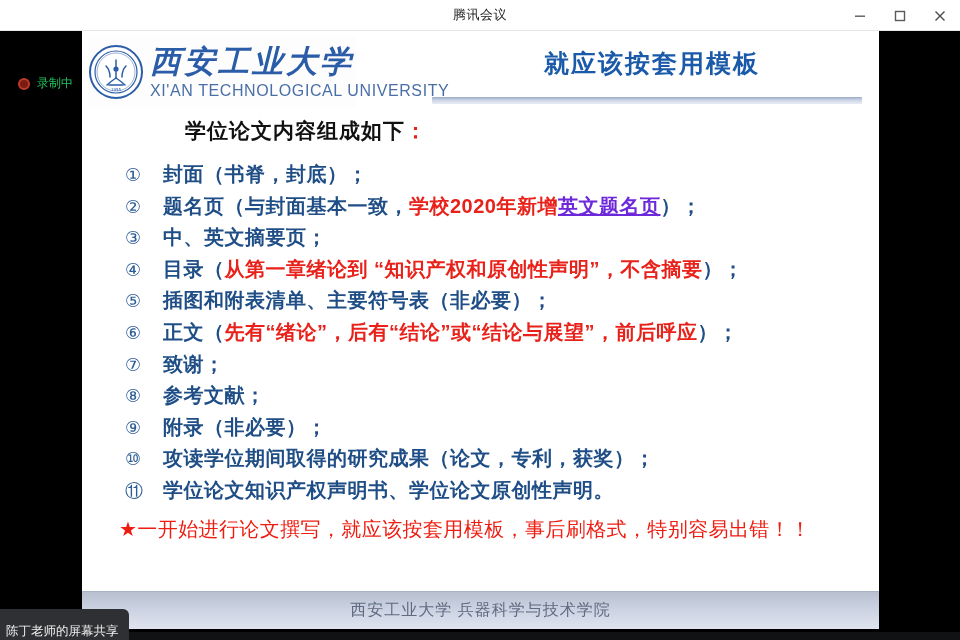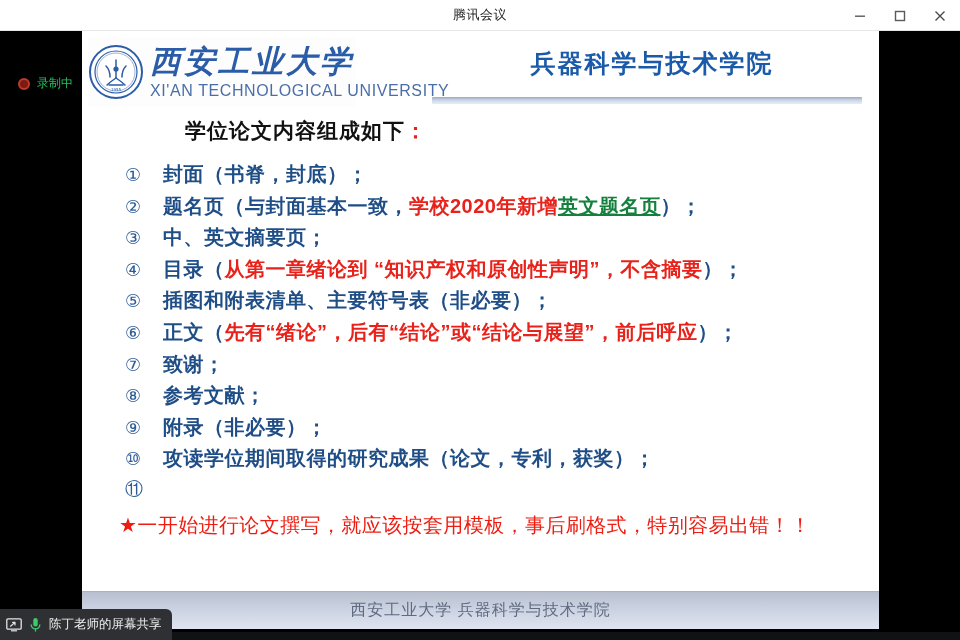--- a/index.html
+++ b/index.html
@@ -184,21 +184,21 @@
   .marker {
     flex: 0 0 44px;
     font-size: 18px;
     font-weight: normal;
     color: #2c5c96;
     text-align: left;
     padding-left: 6px;
   }
   .item-text { color: #1f4e86; }
   .item-text .red { color: #e8221a; }
-  .item-text .red-u { color: #15803d; text-decoration: underline; }
+  .item-text .red-u { color: #6d28d9; text-decoration: underline; }
 
   .warn {
     margin: 9px 0 0 6px;
     font-size: 20px;
     font-weight: normal;
     color: #ee1c11;
     letter-spacing: .4px;
     white-space: nowrap;
   }
 
@@ -225,20 +225,21 @@
     position: absolute;
     left: 0; bottom: 0;
     height: 31px;
     display: flex;
     align-items: center;
     gap: 7px;
     padding: 0 10px 0 6px;
     background: #2f3033;
     border-top-right-radius: 6px;
     z-index: 6;
+    flex-direction: column;
   }
   .share-icon, .mic-icon { display: block; }
   .sharebar .name {
     color: #eeeeee;
     font-size: 12.5px;
     white-space: nowrap;
   }
 
   .bottom-strip {
     position: absolute;
@@ -301,21 +302,21 @@
               <circle cx="28" cy="25" r="2.6" fill="#2a5ca8"></circle>
               <text x="28" y="47" font-size="4" fill="#2a5ca8" text-anchor="middle" font-family="DejaVu Sans, sans-serif">1955</text>
             </svg>
           </div>
           <div class="logo-text">
             <div class="logo-cn">西安工业大学</div>
             <div class="logo-en">XI'AN TECHNOLOGICAL UNIVERSITY</div>
           </div>
         </div>
 
-        <div class="slide-title">兵器科学与技术学院</div>
+        <div class="slide-title">就应该按套用模板</div>
         <div class="title-rule"></div>
       </div>
 
       <div class="slide-body">
 
         <div class="lead">
           <span>学位论文内容组成如下</span><span class="red">：</span>
         </div>
 
         <ul class="list" id="item-list">
@@ -354,20 +355,21 @@
             <li>
               <span class="marker">⑨</span>
               <span class="item-text"><span>附录（非必要）；</span></span>
             </li>
             <li>
               <span class="marker">⑩</span>
               <span class="item-text"><span>攻读学位期间取得的研究成果（论文，专利，获奖）；</span></span>
             </li>
             <li>
               <span class="marker">⑪</span>
+              <span class="item-text"><span>学位论文知识产权声明书、学位论文原创性声明。</span></span>
             </li>
           </ul>
 
         <div class="warn">★一开始进行论文撰写，就应该按套用模板，事后刷格式，特别容易出错！！</div>
       </div>
 
       <div class="slide-footer">
         <span class="txt">西安工业大学 兵器科学与技术学院</span>
       </div>
     </div>

